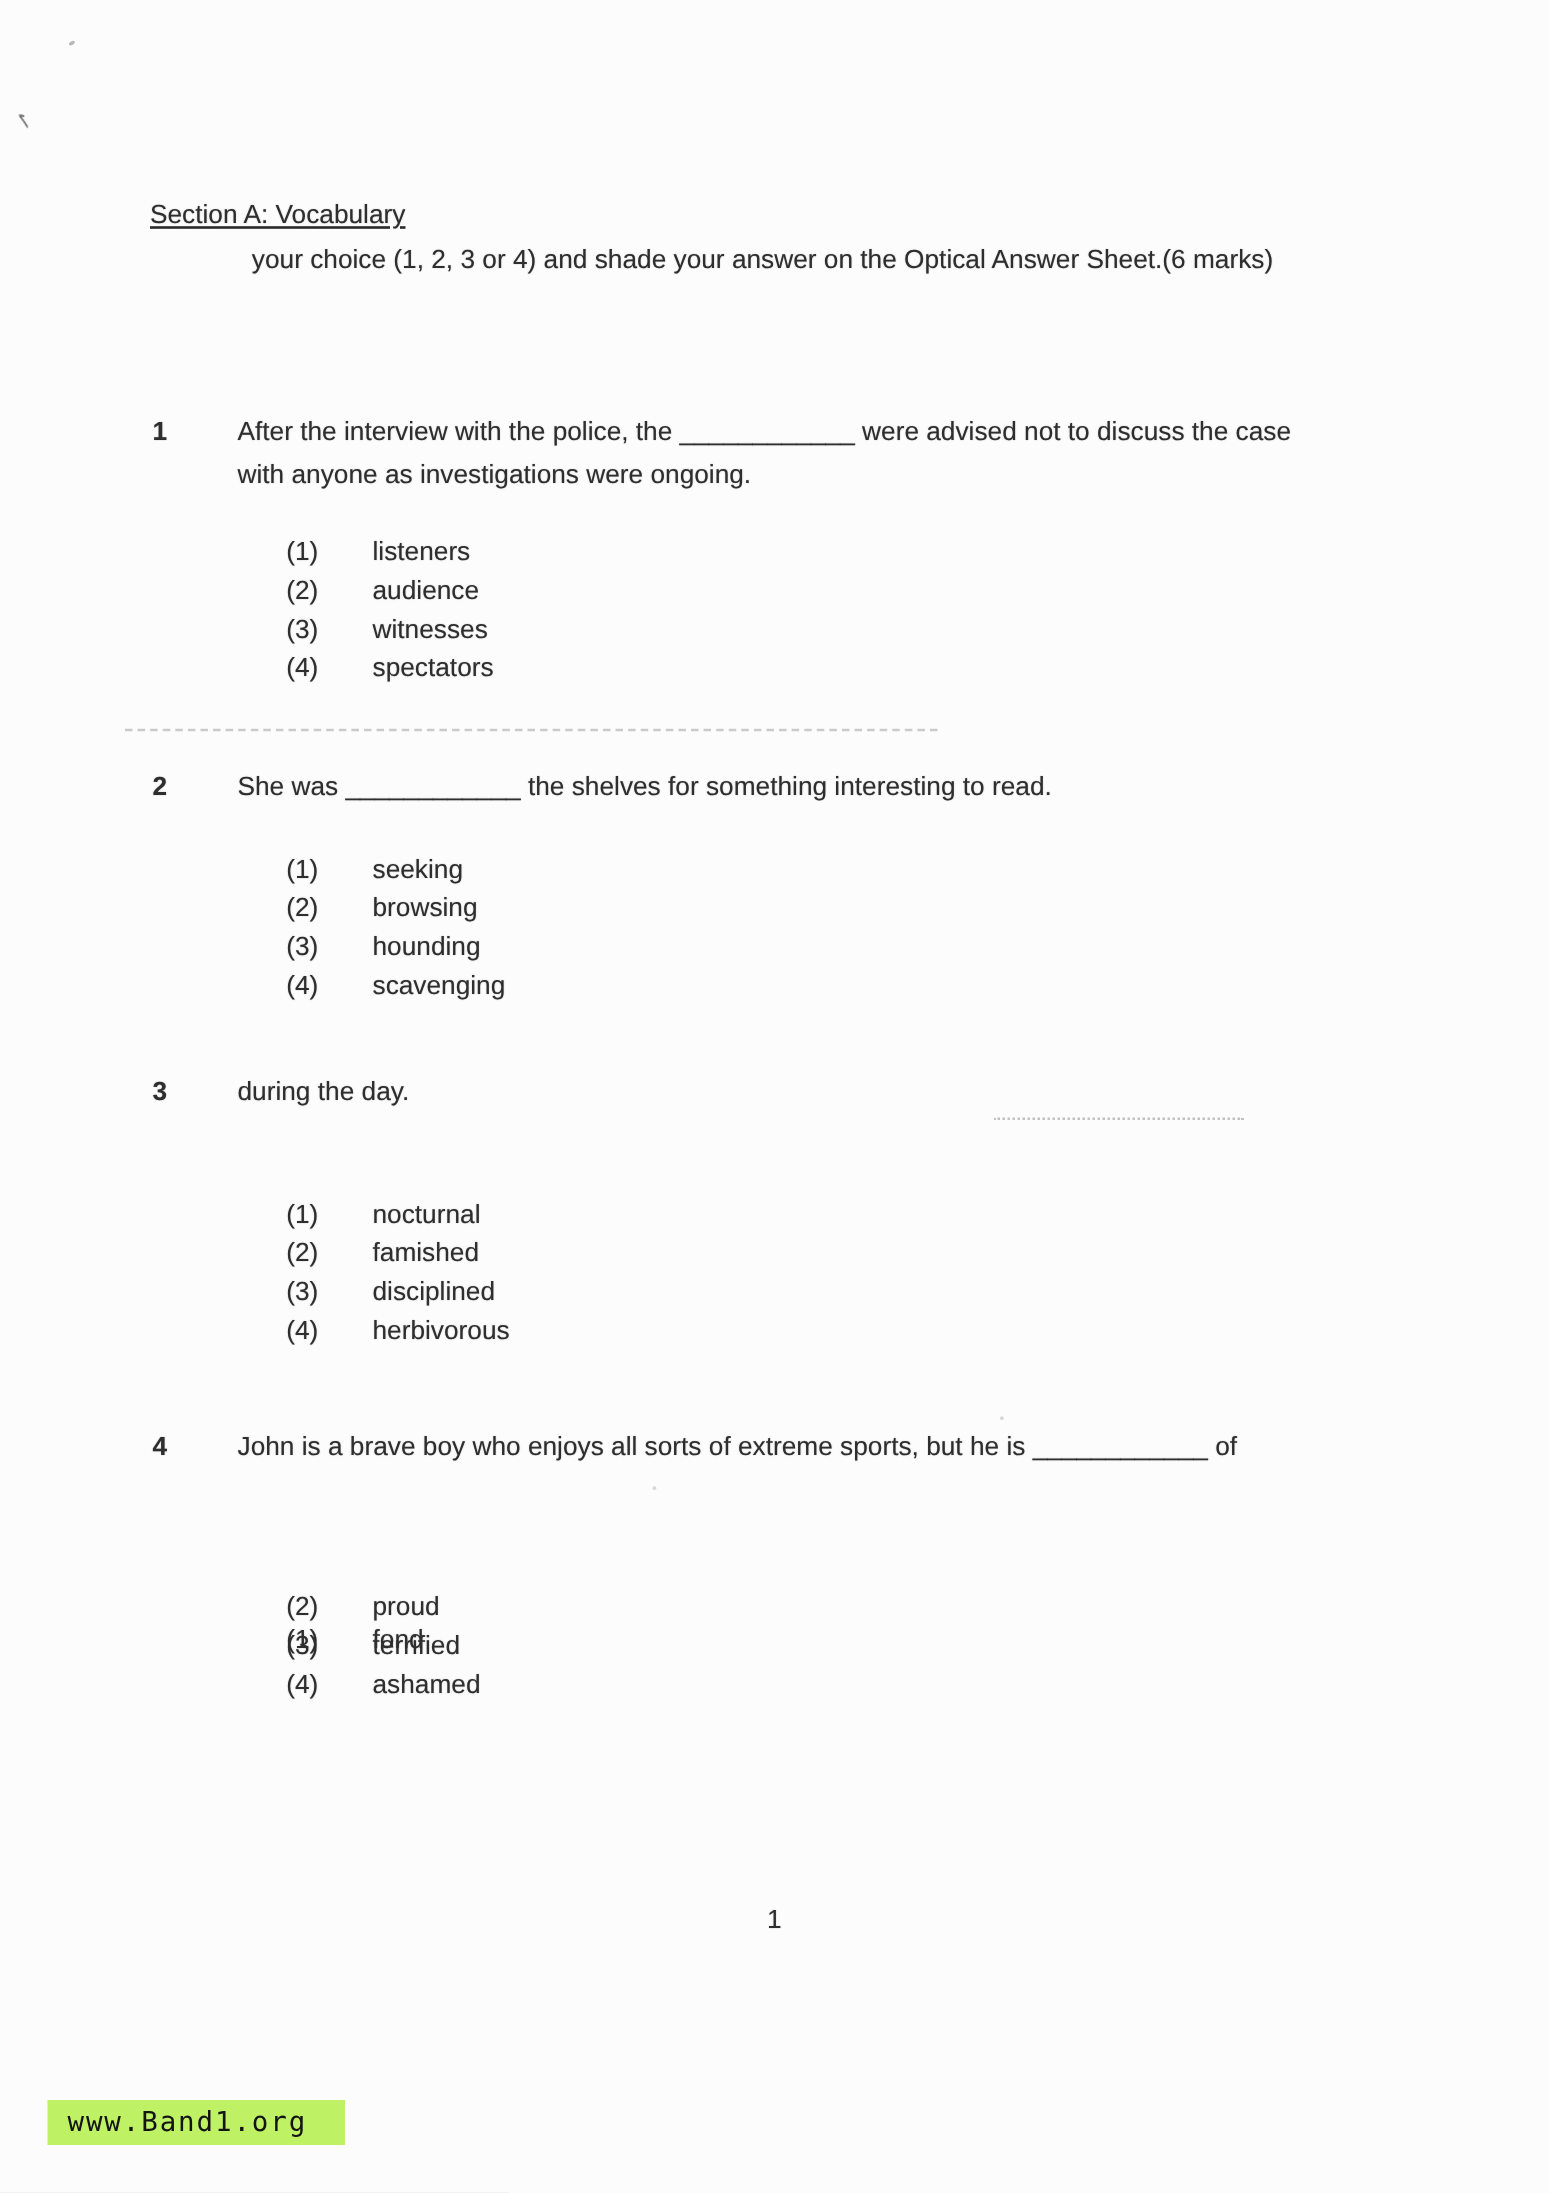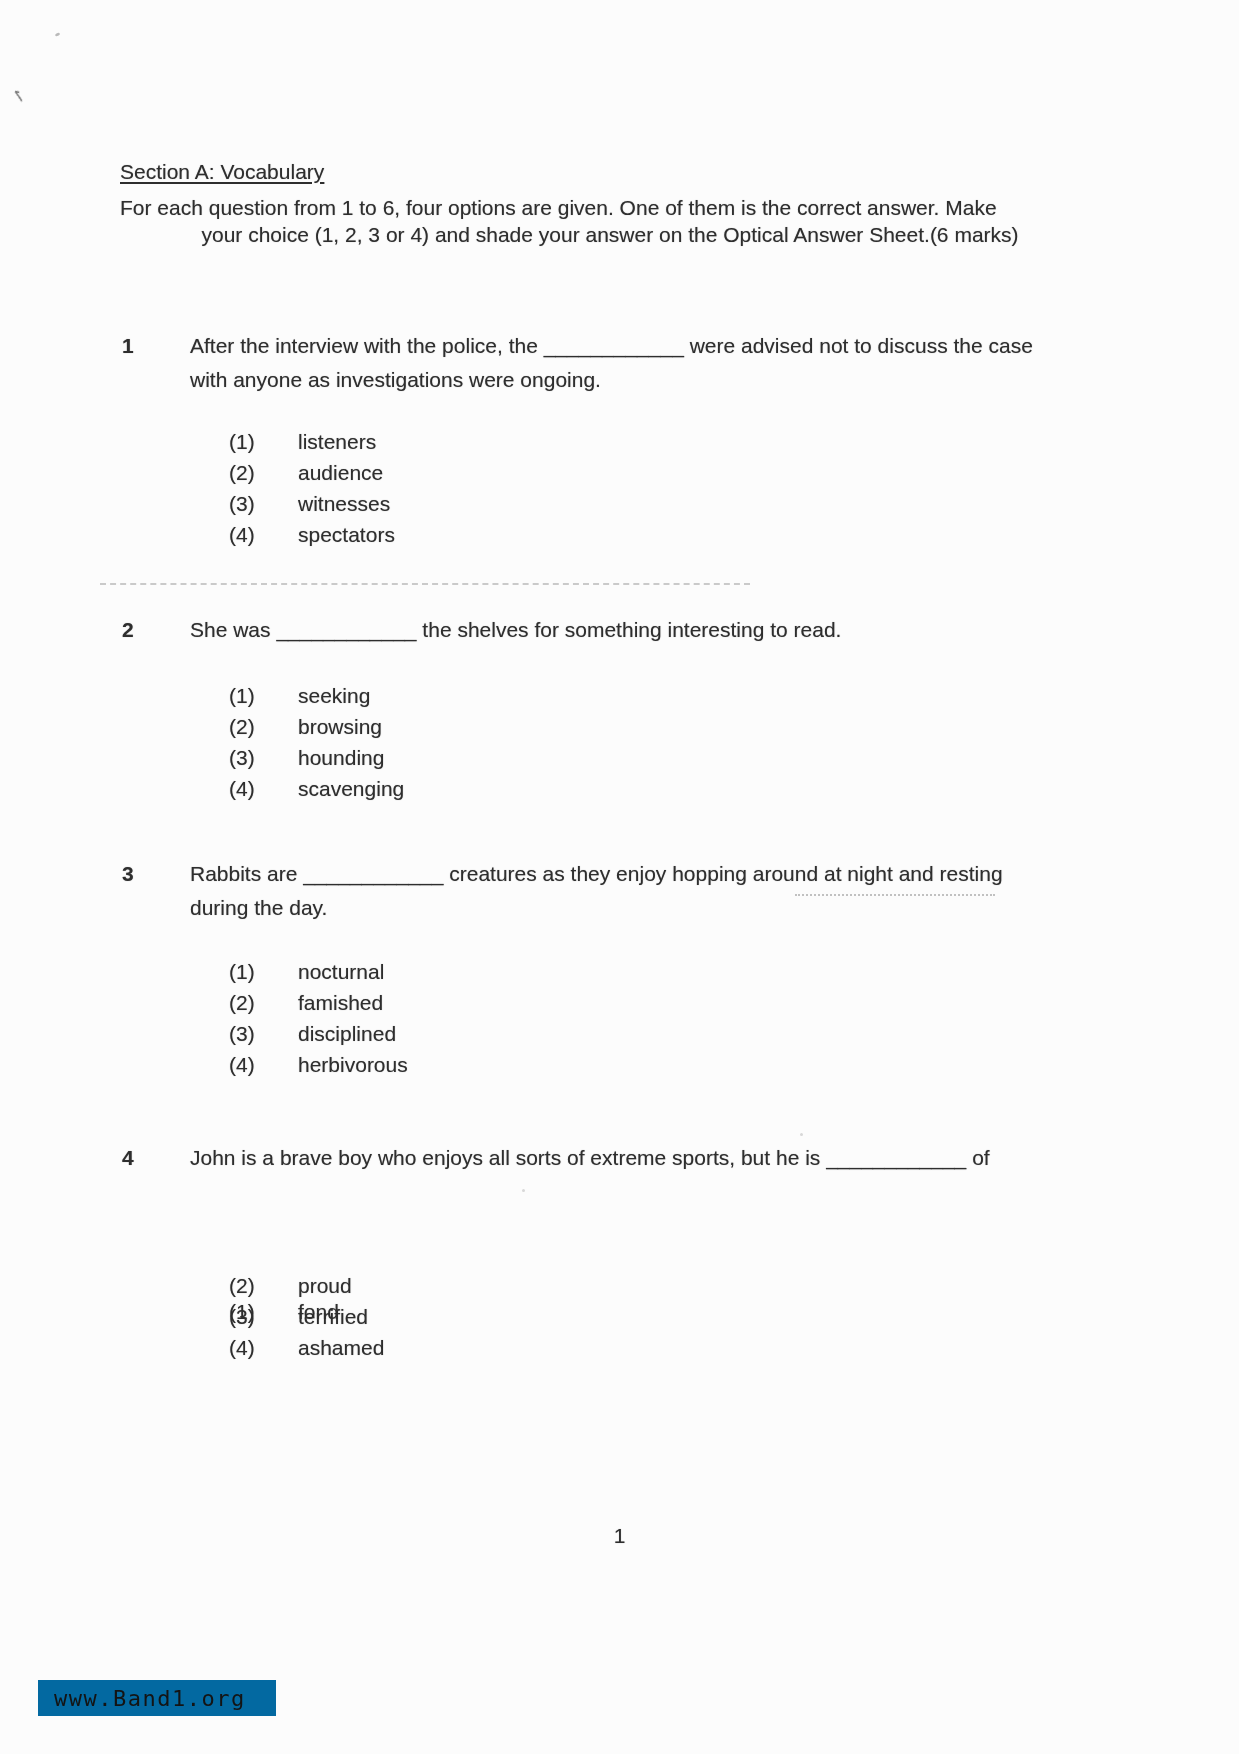--- a/index.html
+++ b/index.html
@@ -41,21 +41,21 @@
   .dotted-right{
     position:absolute;left:795px;top:894px;width:200px;height:0;
     border-top:2px dotted #9b9b9b;opacity:.6;filter:blur(.3px);
   }
   .page-number{
     position:absolute;left:0;top:1524px;width:1239px;
     text-align:center;font-size:21px;
   }
   .watermark-box{
     position:absolute;left:38px;top:1680px;width:238px;height:36px;
-    background:#0369a1;display:flex;align-items:center;
+    background:#bef264;display:flex;align-items:center;
   }
   .watermark-text{
     padding-left:16px;
     font-family:"DejaVu Sans Mono","Liberation Mono",monospace;
     font-size:22px;letter-spacing:1.5px;color:#141414;
   }
   .tick-mark{
     position:absolute;left:10px;top:84px;
     font-size:20px;color:#4a4a4a;opacity:.75;
     transform:rotate(115deg) scaleX(.8);
@@ -74,21 +74,20 @@
 <div class="page">
 
   <span class="tick-mark">✓</span>
   <span class="speck speck-a"></span>
   <span class="speck speck-b"></span>
   <span class="speck speck-c"></span>
 
   <div class="heading scan-text">Section A: Vocabulary</div>
 
   <div class="instructions scan-text">
-    <div class="instr-line1">For each question from 1 to 6, four options are given. One of them is the correct answer. Make</div>
     <div class="instr-line2">
       <span>your choice (1, 2, 3 or 4) and shade your answer on the Optical Answer Sheet.</span>
       <span>(6 marks)</span>
     </div>
   </div>
 
   <div class="q scan-text" style="top:334px">
     <span class="qnum">1</span>
     <div class="qtext">
       <div class="qline">After the interview with the police, the ____________ were advised not to discuss the case</div>
@@ -125,21 +124,20 @@
   <div class="opt scan-text" style="top:746px">
     <span class="optnum">(3)</span><span>hounding</span>
   </div>
   <div class="opt scan-text" style="top:777px">
     <span class="optnum">(4)</span><span>scavenging</span>
   </div>
 
   <div class="q scan-text" style="top:862px">
     <span class="qnum">3</span>
     <div class="qtext">
-      <div class="qline">Rabbits are ____________ creatures as they enjoy hopping around at night and resting</div>
       <div class="qline">during the day.</div>
     </div>
   </div>
   <div class="dotted-right"></div>
   <div class="opt scan-text" style="top:960px">
     <span class="optnum">(1)</span><span>nocturnal</span>
   </div>
   <div class="opt scan-text" style="top:991px">
     <span class="optnum">(2)</span><span>famished</span>
   </div>

